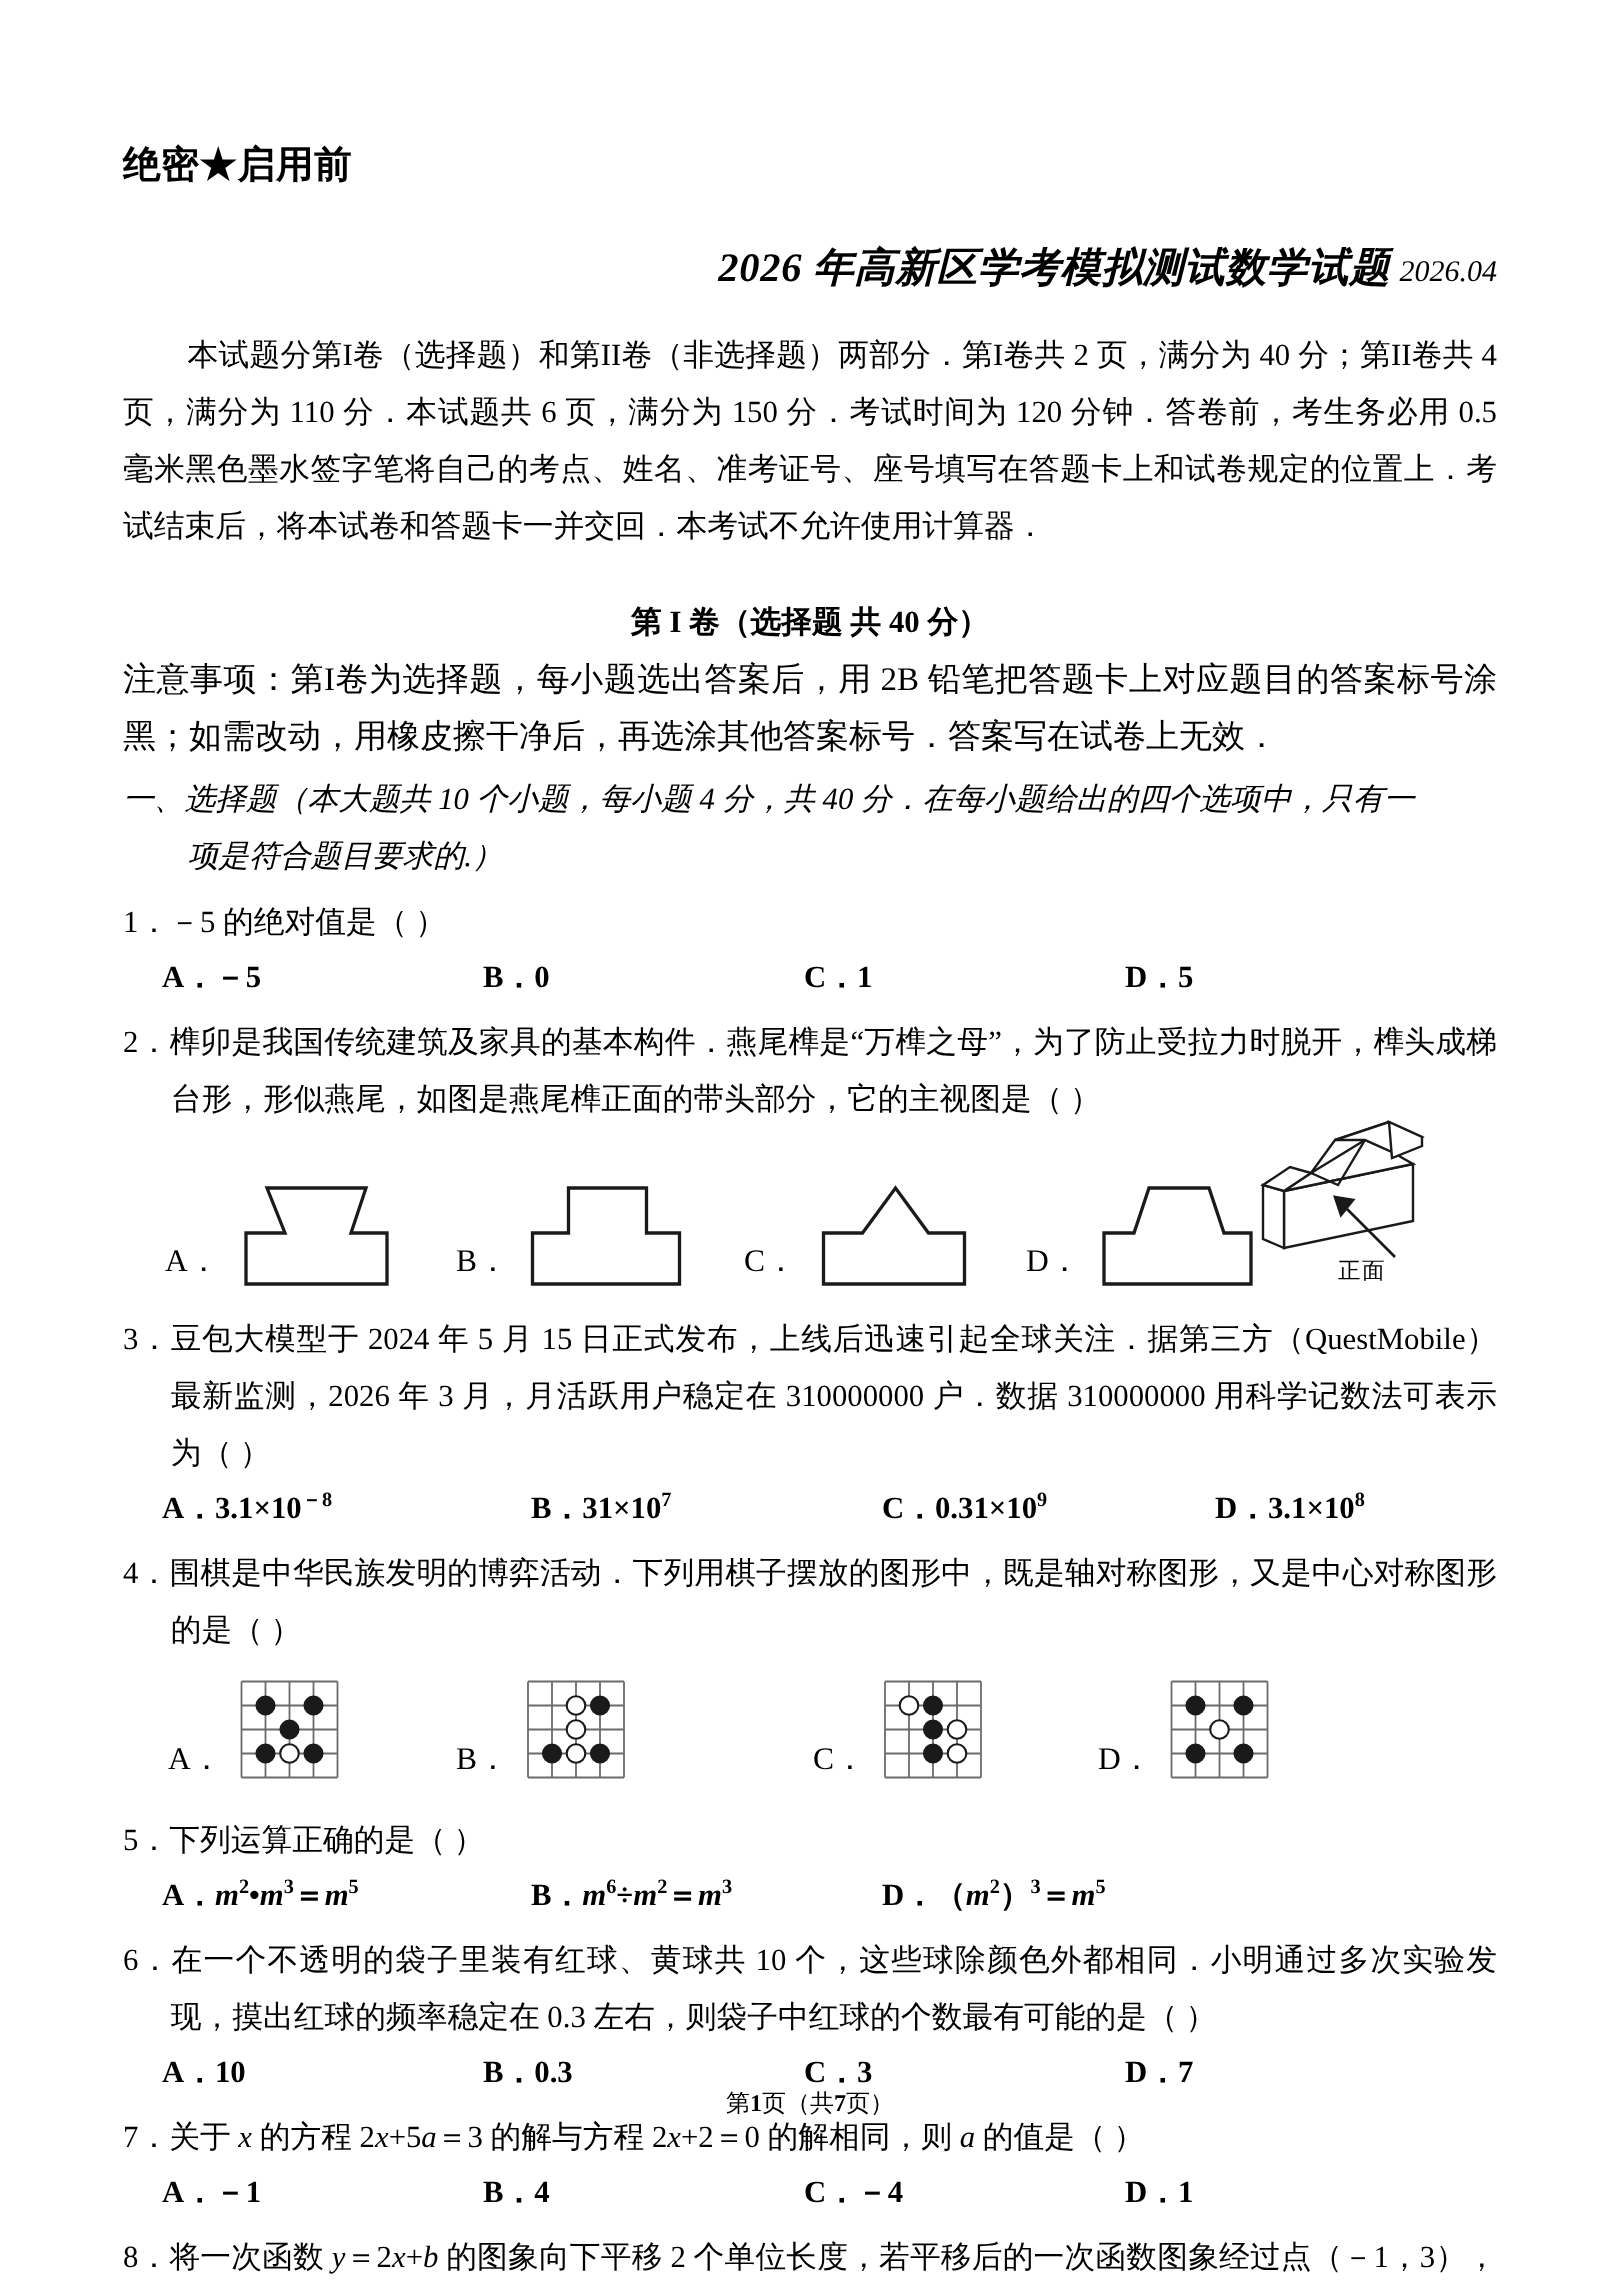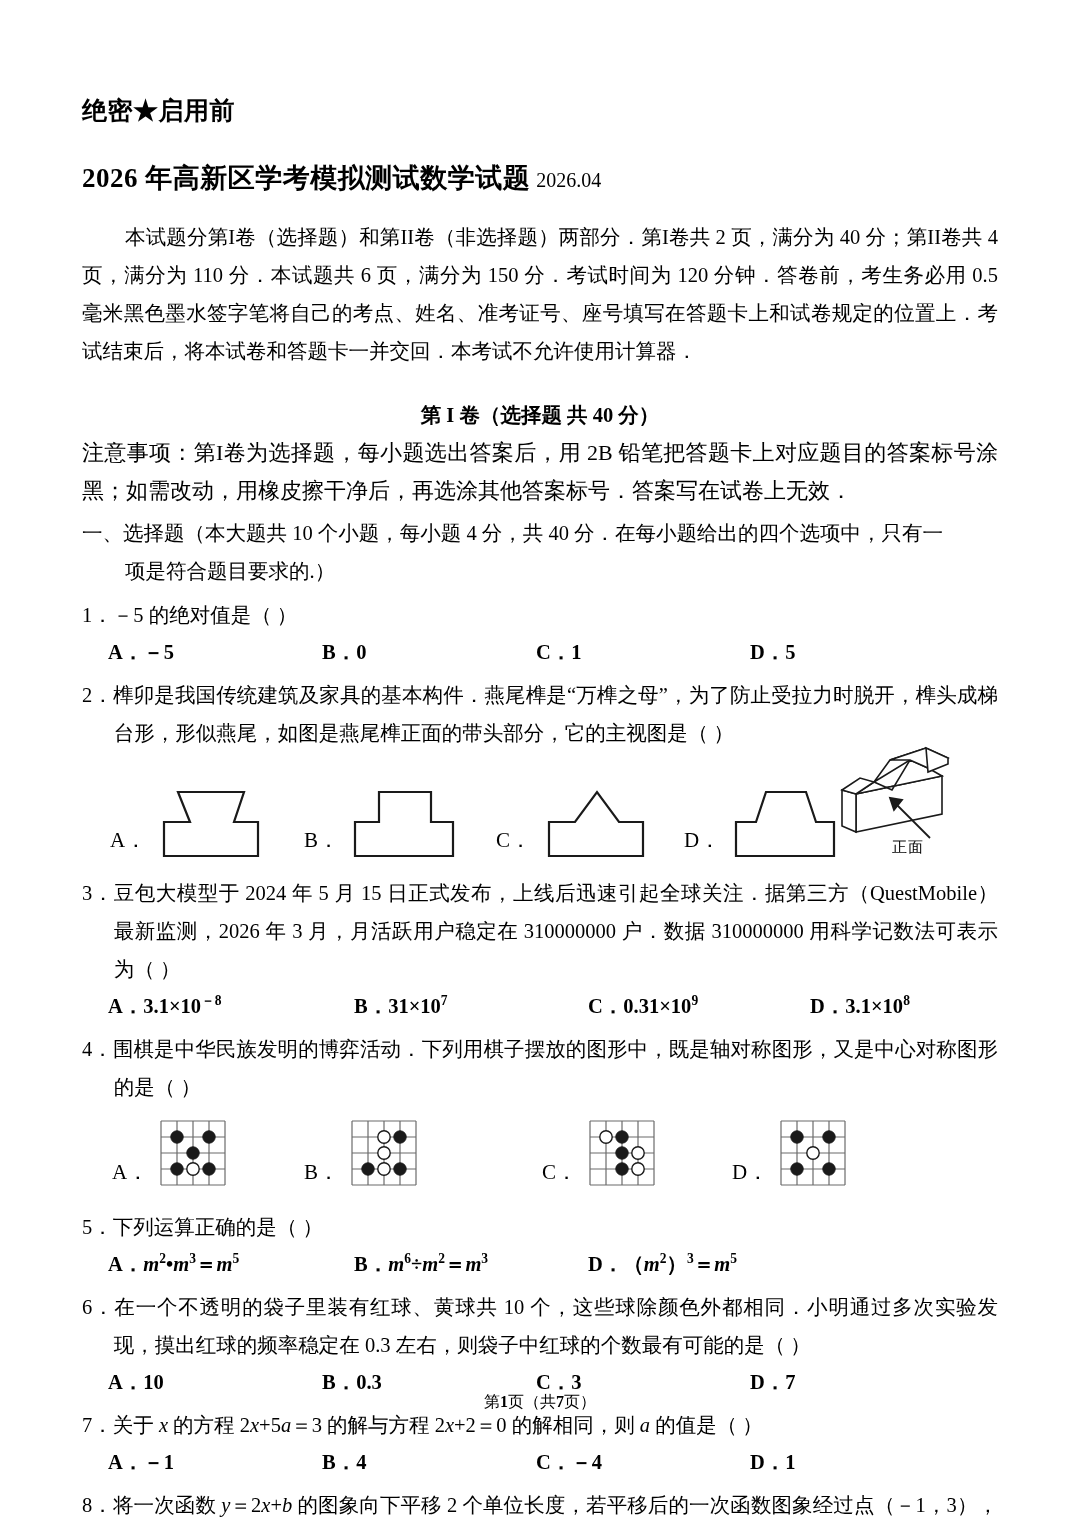--- a/index.html
+++ b/index.html
@@ -31,23 +31,24 @@
 
   
   .secret-line {
     font-size: 25px;
     font-weight: bold;
     letter-spacing: 0.5px;
     line-height: 1.2;
     margin: 0 0 34px 0;
   }
   .title-row {
-    text-align: left;
+    text-align: right;
     margin: 0 0 22px 0;
     white-space: nowrap;
+    font-style: italic;
   }
   .title-main {
     font-size: 27px;
     font-weight: bold;
     letter-spacing: 0.5px;
   }
   .title-date {
     font-size: 20px;
     font-weight: normal;
     margin-left: 6px;
@@ -78,20 +79,21 @@
     text-align: justify;
     text-justify: inter-ideograph;
   }
 
   .sect-head {
     font-size: 20.5px;
     line-height: 38px;
     margin: 4px 0 0 0;
     text-align: justify;
     text-justify: inter-ideograph;
+    font-style: italic;
   }
   .sect-head .cont { display:block; text-indent: 2.1em; }
 
   
   .q {
     font-size: 20.5px;
     line-height: 38px;
     margin: 6px 0 0 0;
   }
   .q-body {

